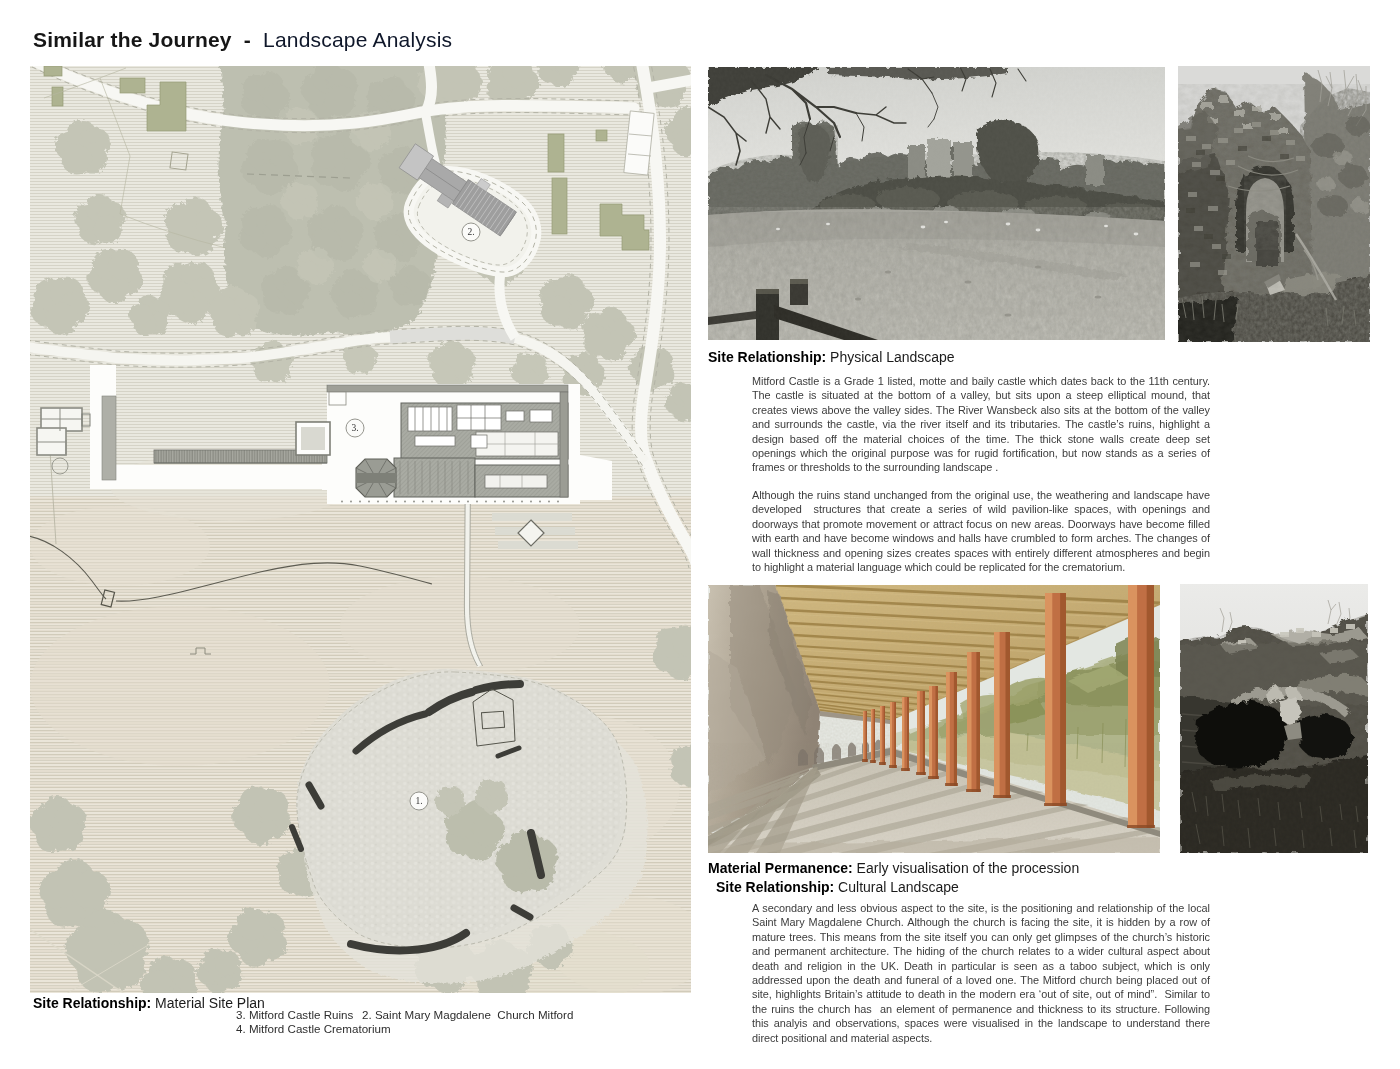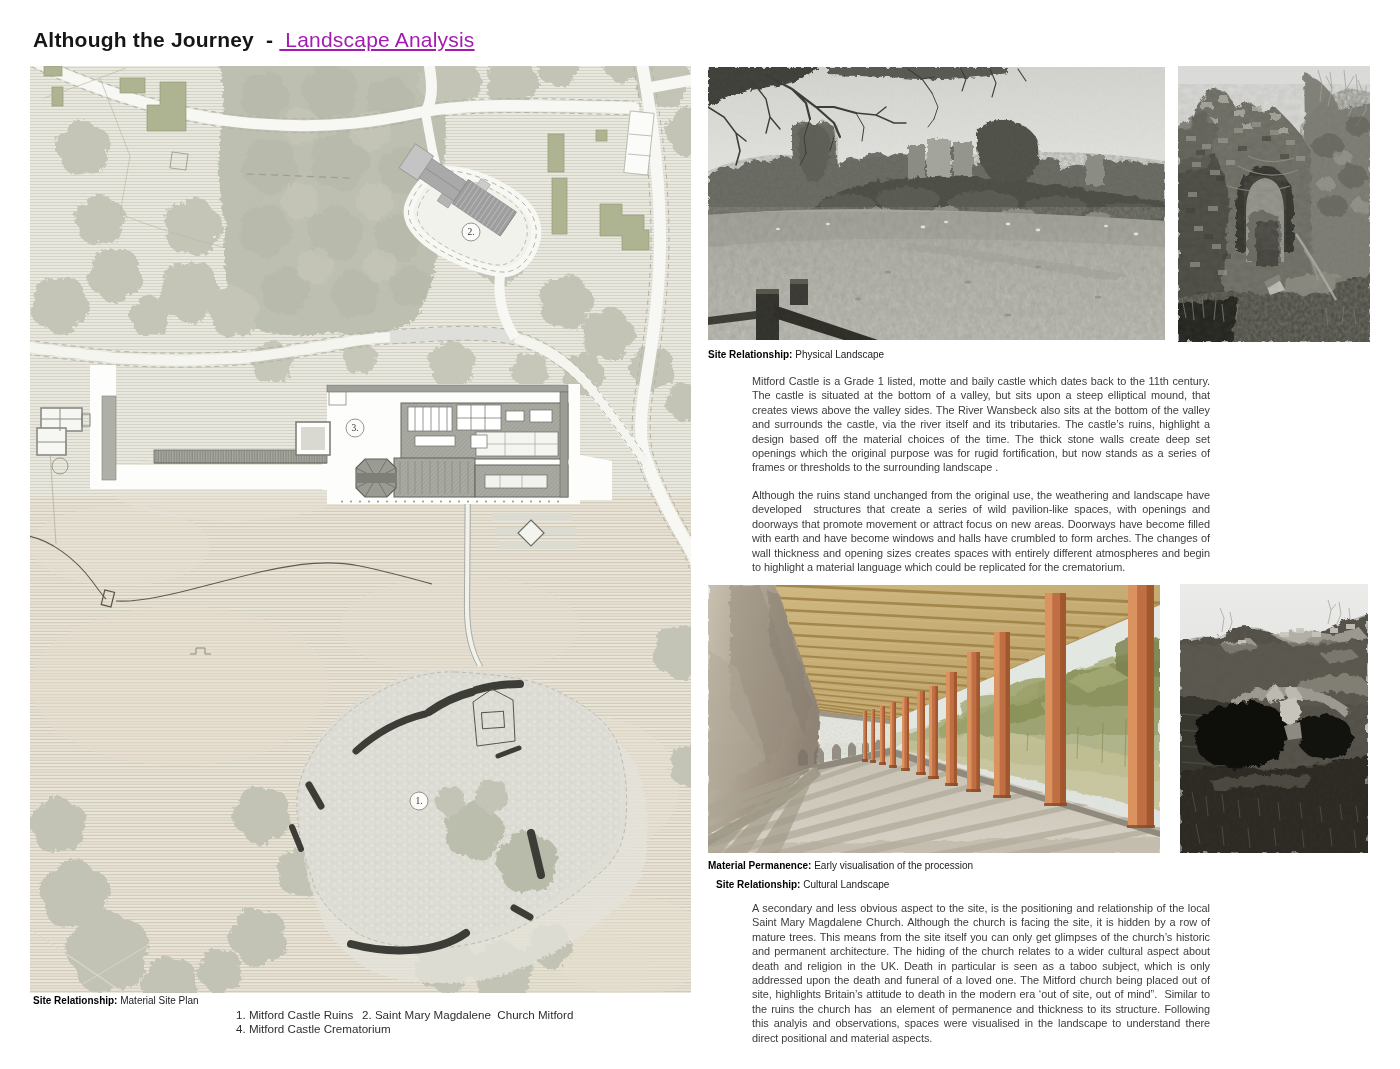--- a/index.html
+++ b/index.html
@@ -1,23 +1,23 @@
 <!DOCTYPE html>
 <html><head><meta charset="utf-8"><title>Defining the Journey</title>
 <style>
 html,body{margin:0;padding:0;background:#ffffff;}
 body{width:1400px;height:1069px;position:relative;font-family:"Liberation Sans",sans-serif;overflow:hidden;}
 .abs{position:absolute;}
-.cap{font-size:10px;color:#1b1b1b;}
+.cap{font-size:14px;color:#1b1b1b;}
 .cap b{color:#000;}
 .body{font-size:10.9px;line-height:14.4px;color:#3c3c3c;text-align:justify;letter-spacing:-0.05px;margin-left:44px;}
 </style></head><body>
 
 <div class="abs" style="left:33px;top:28px;font-size:21px;color:#161616;letter-spacing:0.2px;">
-<b>Although the Journey</b><span style="font-weight:bold;">&nbsp; - </span><span style="color:#a21caf;text-decoration:underline;">&nbsp;Landscape Analysis</span>
+<b>Similar the Journey</b><span style="font-weight:bold;">&nbsp; - </span><span style="color:#0f172a;">&nbsp;Landscape Analysis</span>
 </div>
 
 <svg class="abs" style="left:30px;top:66px;" width="661" height="927" viewBox="0 0 661 927">
 <defs>
 <pattern id="hatchH" width="5" height="3" patternUnits="userSpaceOnUse">
   <rect width="5" height="3" fill="none"></rect>
   <line x1="0" y1="1.5" x2="5" y2="1.5" stroke="rgba(122,115,90,0.18)" stroke-width="1"></line>
 </pattern>
 <pattern id="hatchH2" width="7" height="4" patternUnits="userSpaceOnUse">
   <line x1="0" y1="1" x2="7" y2="1" stroke="rgba(155,138,100,0.16)" stroke-width="1"></line>
@@ -1466,15 +1466,15 @@
 <div class="abs body" style="left:708px;top:488px;width:458px;">Although the ruins stand unchanged from the original use, the weathering and landscape have developed&nbsp; structures that create a series of wild pavilion-like spaces, with openings and doorways that promote movement or attract focus on new areas. Doorways have become filled with earth and have become windows and halls have crumbled to form arches. The changes of wall thickness and opening sizes creates spaces with entirely different atmospheres and begin to highlight a material language which could be replicated for the crematorium.</div>
 
 <div class="abs cap" style="left:708px;top:860px;"><b>Material Permanence:</b> Early visualisation of the procession</div>
 
 <div class="abs cap" style="left:716px;top:879px;"><b>Site Relationship:</b> Cultural Landscape</div>
 
 <div class="abs body" style="left:708px;top:901px;width:458px;">A secondary and less obvious aspect to the site, is the positioning and relationship of the local Saint Mary Magdalene Church. Although the church is facing the site, it is hidden by a row of mature trees. This means from the site itself you can only get glimpses of the church’s historic and permanent architecture. The hiding of the church relates to a wider cultural aspect about death and religion in the UK. Death in particular is seen as a taboo subject, which is only addressed upon the death and funeral of a loved one. The Mitford church being placed out of site, highlights Britain’s attitude to death in the modern era ‘out of site, out of mind”.&nbsp; Similar to the ruins the church has&nbsp; an element of permanence and thickness to its structure. Following this analyis and observations, spaces were visualised in the landscape to understand there direct positional and material aspects.</div>
 
 <div class="abs cap" style="left:33px;top:995px;"><b>Site Relationship:</b> Material Site Plan</div>
 
-<div class="abs" style="left:236px;top:1008px;font-size:11.6px;color:#2e2e2e;">1. Mitford Castle Ruins</div>
+<div class="abs" style="left:236px;top:1008px;font-size:11.6px;color:#2e2e2e;">3. Mitford Castle Ruins</div>
 <div class="abs" style="left:362px;top:1008px;font-size:11.6px;color:#2e2e2e;text-align:right;">2. Saint Mary Magdalene&nbsp; Church Mitford</div>
 <div class="abs" style="left:236px;top:1022px;font-size:11.6px;color:#2e2e2e;">4. Mitford Castle Crematorium</div>
 
 </body></html>

